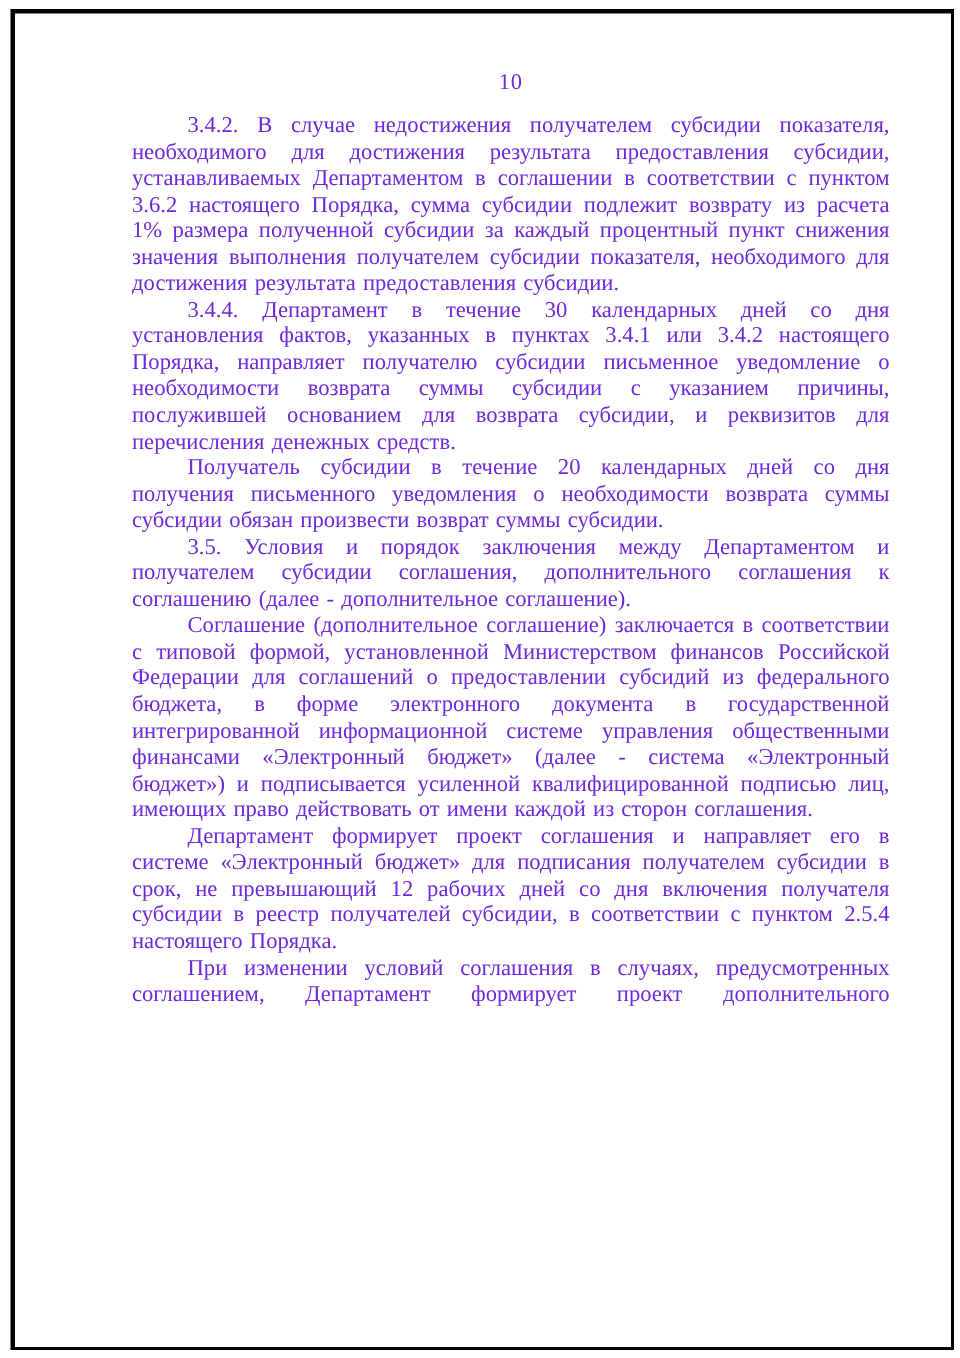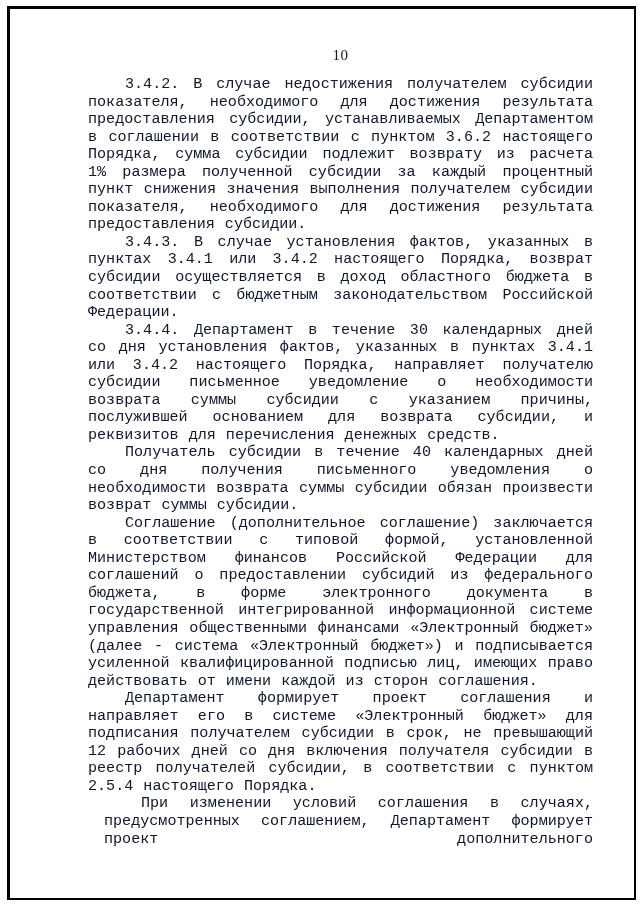--- a/index.html
+++ b/index.html
@@ -6,21 +6,21 @@
   html, body {
     width: 640px;
     height: 905px;
     background: #ffffff;
   }
   .page {
     position: relative;
     width: 640px;
     height: 905px;
     background: #ffffff;
-    color: #0f172a;
+    color: #6d28d9;
     font-family: "Liberation Serif", serif;
     overflow: hidden;
   }
   
   .scan-frame {
     position: absolute;
     top: 6px;
     left: 7px;
     right: 4px;
     bottom: 5px;
@@ -44,38 +44,36 @@
     top: 76px;
     left: 88px;
     width: 505px;
     font-size: 15.1px;
     line-height: 17.55px;
     text-align: justify;
     word-spacing: 1px;
   }
   .content p {
     text-indent: 37px;
-    font-family: Liberation Mono, monospace;
   }
   
   .content p.continued {
     text-align-last: justify;
-    margin-left: 16px;
   }
 </style>
 </head>
 <body>
 
 <div class="page">
   <div class="scan-frame"></div>
 
   <div class="page-number">10</div>
 
   <div class="content">
     <p>3.4.2. В случае недостижения получателем субсидии показателя, необходимого для достижения результата предоставления субсидии, устанавливаемых Департаментом в соглашении в соответствии с пунктом 3.6.2 настоящего Порядка, сумма субсидии подлежит возврату из расчета 1% размера полученной субсидии за каждый процентный пункт снижения значения выполнения получателем субсидии показателя, необходимого для достижения результата предоставления субсидии.</p>
-    <p>3.4.3. В случае установления фактов, указанных в пунктах 3.4.1 или 3.4.2 настоящего Порядка, возврат субсидии осуществляется в доход областного бюджета в соответствии с бюджетным законодательством Российской Федерации.</p>
     <p>3.4.4. Департамент в течение 30 календарных дней со дня установления фактов, указанных в пунктах 3.4.1 или 3.4.2 настоящего Порядка, направляет получателю субсидии письменное уведомление о необходимости возврата суммы субсидии с указанием причины, послужившей основанием для возврата субсидии, и реквизитов для перечисления денежных средств.</p>
-    <p>Получатель субсидии в течение 40 календарных дней со дня получения письменного уведомления о необходимости возврата суммы субсидии обязан произвести возврат суммы субсидии.</p>
+    <p>Получатель субсидии в течение 20 календарных дней со дня получения письменного уведомления о необходимости возврата суммы субсидии обязан произвести возврат суммы субсидии.</p>
+    <p>3.5. Условия и порядок заключения между Департаментом и получателем субсидии соглашения, дополнительного соглашения к соглашению (далее - дополнительное соглашение).</p>
     <p>Соглашение (дополнительное соглашение) заключается в соответствии с типовой формой, установленной Министерством финансов Российской Федерации для соглашений о предоставлении субсидий из федерального бюджета, в форме электронного документа в государственной интегрированной информационной системе управления общественными финансами «Электронный бюджет» (далее - система «Электронный бюджет») и подписывается усиленной квалифицированной подписью лиц, имеющих право действовать от имени каждой из сторон соглашения.</p>
     <p>Департамент формирует проект соглашения и направляет его в системе «Электронный бюджет» для подписания получателем субсидии в срок, не превышающий 12 рабочих дней со дня включения получателя субсидии в реестр получателей субсидии, в соответствии с пунктом 2.5.4 настоящего Порядка.</p>
     <p class="continued">При изменении условий соглашения в случаях, предусмотренных соглашением, Департамент формирует проект дополнительного</p>
   </div>
 </div>
 
 </body></html>

